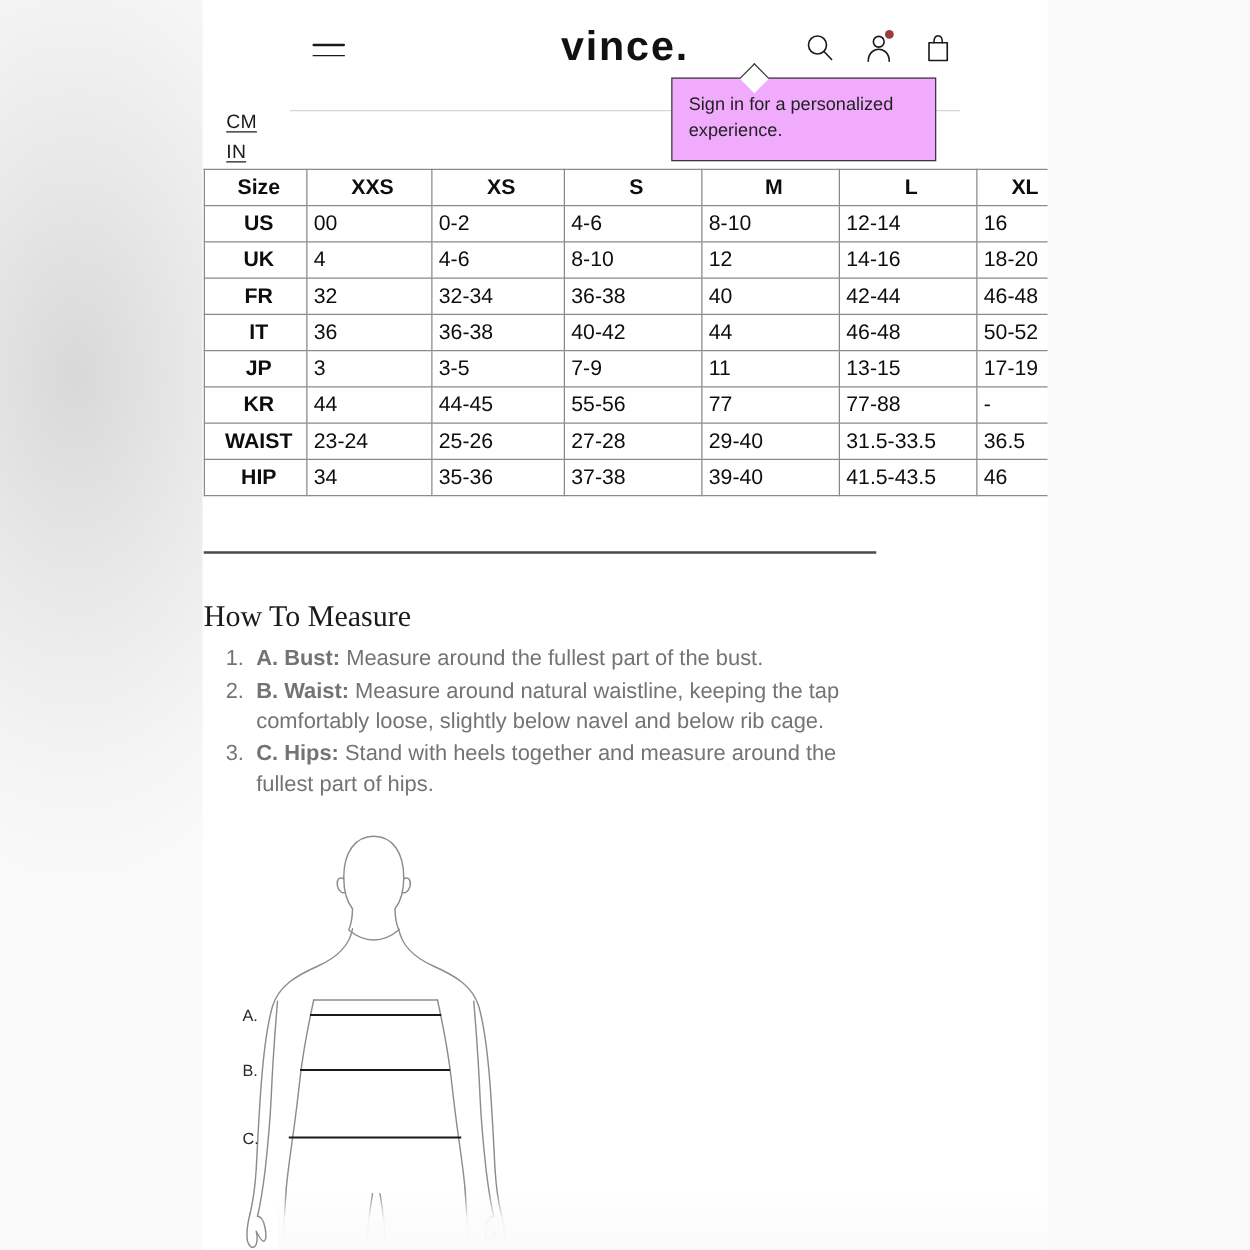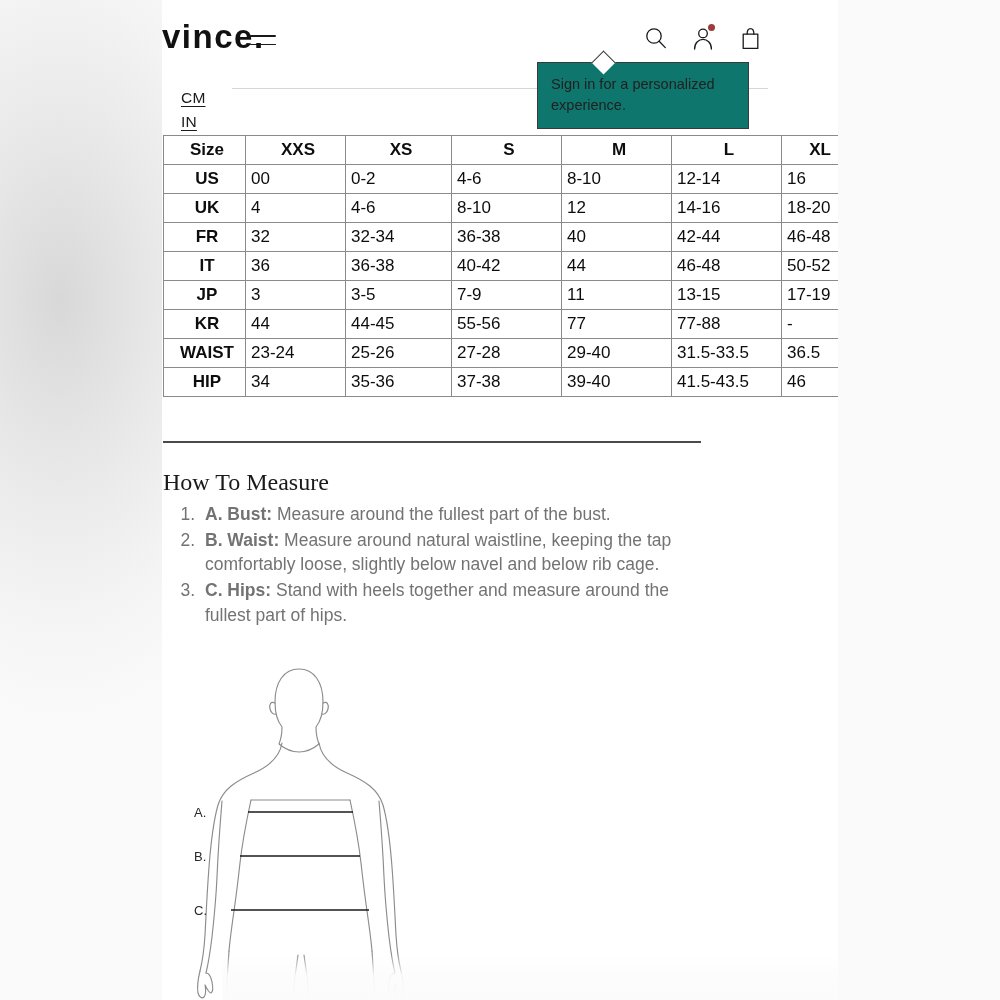--- a/index.html
+++ b/index.html
@@ -55,20 +55,21 @@
     background: #1a1a1a;
     border-radius: 1px;
   }
   .hamburger span + span { margin-top: 7px; }
 
   .brand-logo {
     position: absolute;
     left: 0;
     right: 0;
     top: 20px;
+    text-align: center;
     font-family: "Liberation Sans", sans-serif;
     font-size: 33px;
     font-weight: 600;
     letter-spacing: 1.5px;
     color: #111111;
     line-height: 1;
     text-transform: lowercase;
   }
 
   .header-icons {
@@ -108,21 +109,21 @@
     background: #d6d6d6;
   }
 
   
   .tooltip {
     position: absolute;
     left: 375px;
     top: 62px;
     width: 212px;
     border: 1px solid #3a3a3a;
-    background: #0f766e;
+    background: #f0abfc;
     padding: 11px 13px 13px 13px;
     box-sizing: border-box;
     font-size: 14.5px;
     line-height: 1.42;
     color: #1f1f1f;
     z-index: 6;
   }
   .tooltip::before {
     content: "";
     position: absolute;
@@ -209,21 +210,21 @@
     position: absolute;
     left: 0px;
     top: 468px;
     width: 540px;
   }
   .measure-title {
     font-family: "Liberation Serif", serif;
     font-size: 24px;
     font-weight: 400;
     color: #1a1a1a;
-    margin: 0 0 5px 1px;
+    margin: 12px 0 5px 1px;
     line-height: 1.2;
   }
   ol.measure-list {
     margin: 0;
     padding-left: 38px;
     list-style-type: decimal;
   }
   ol.measure-list li {
     font-size: 17.5px;
     line-height: 1.42;

